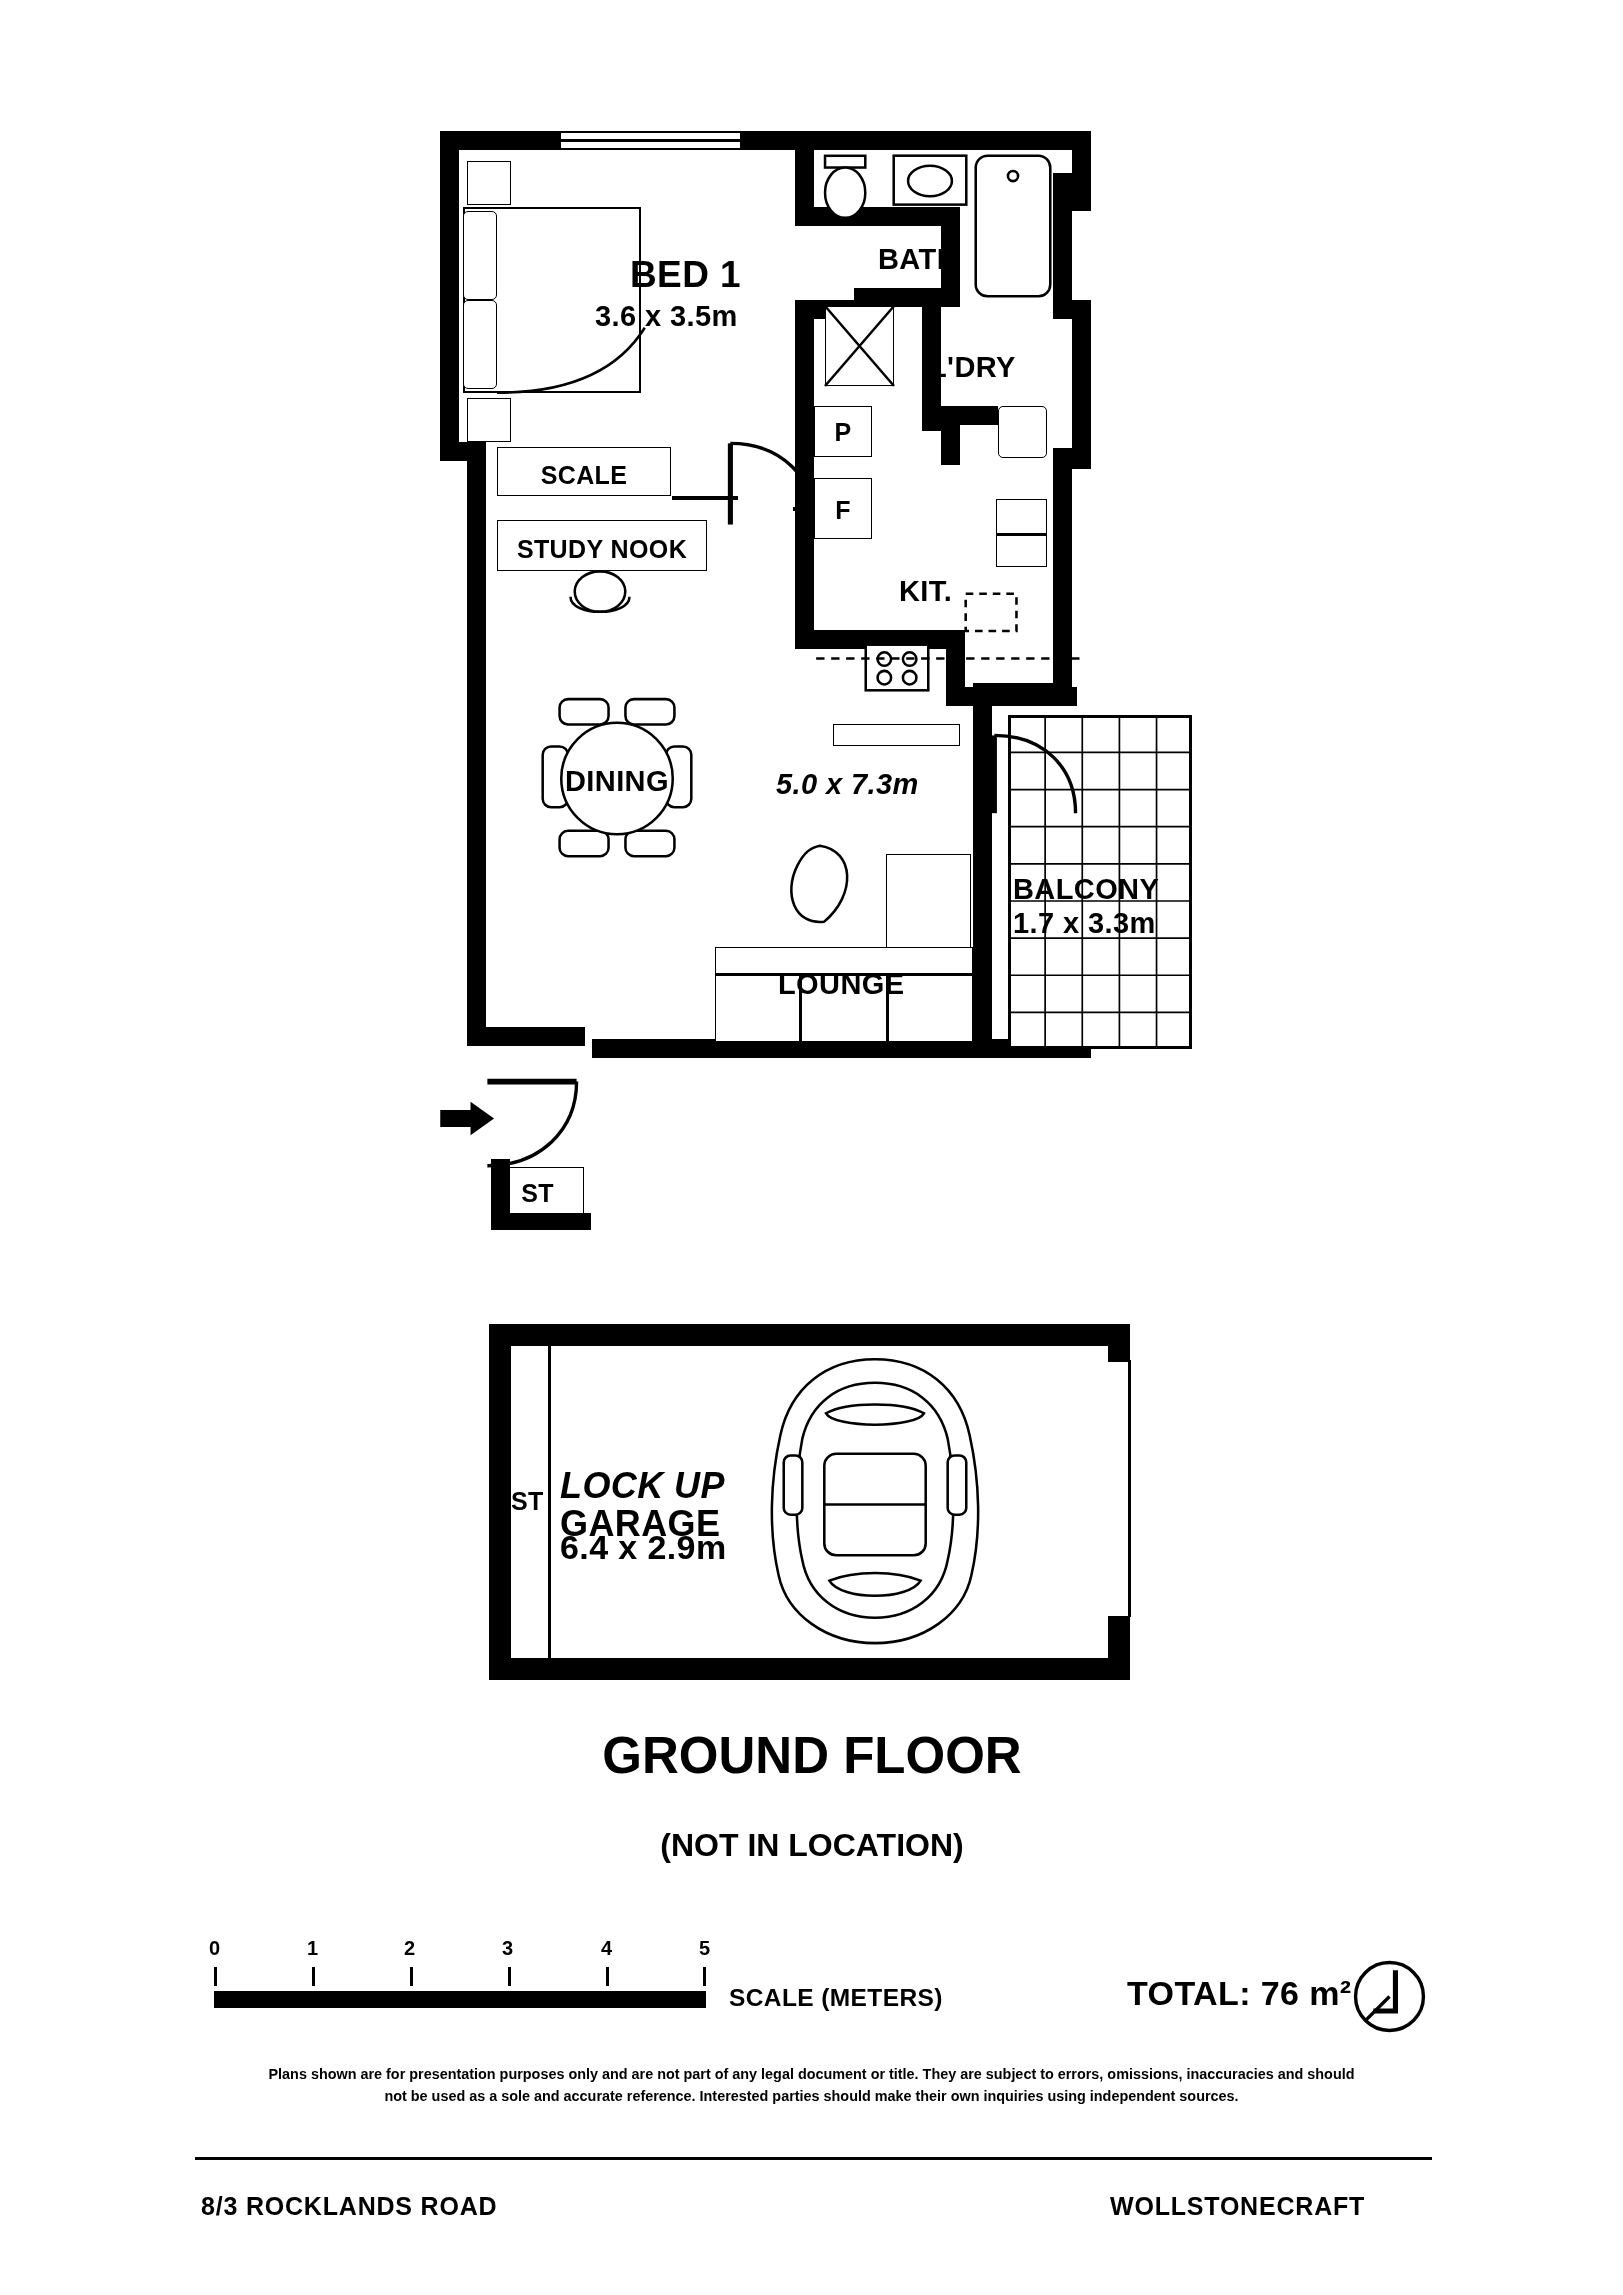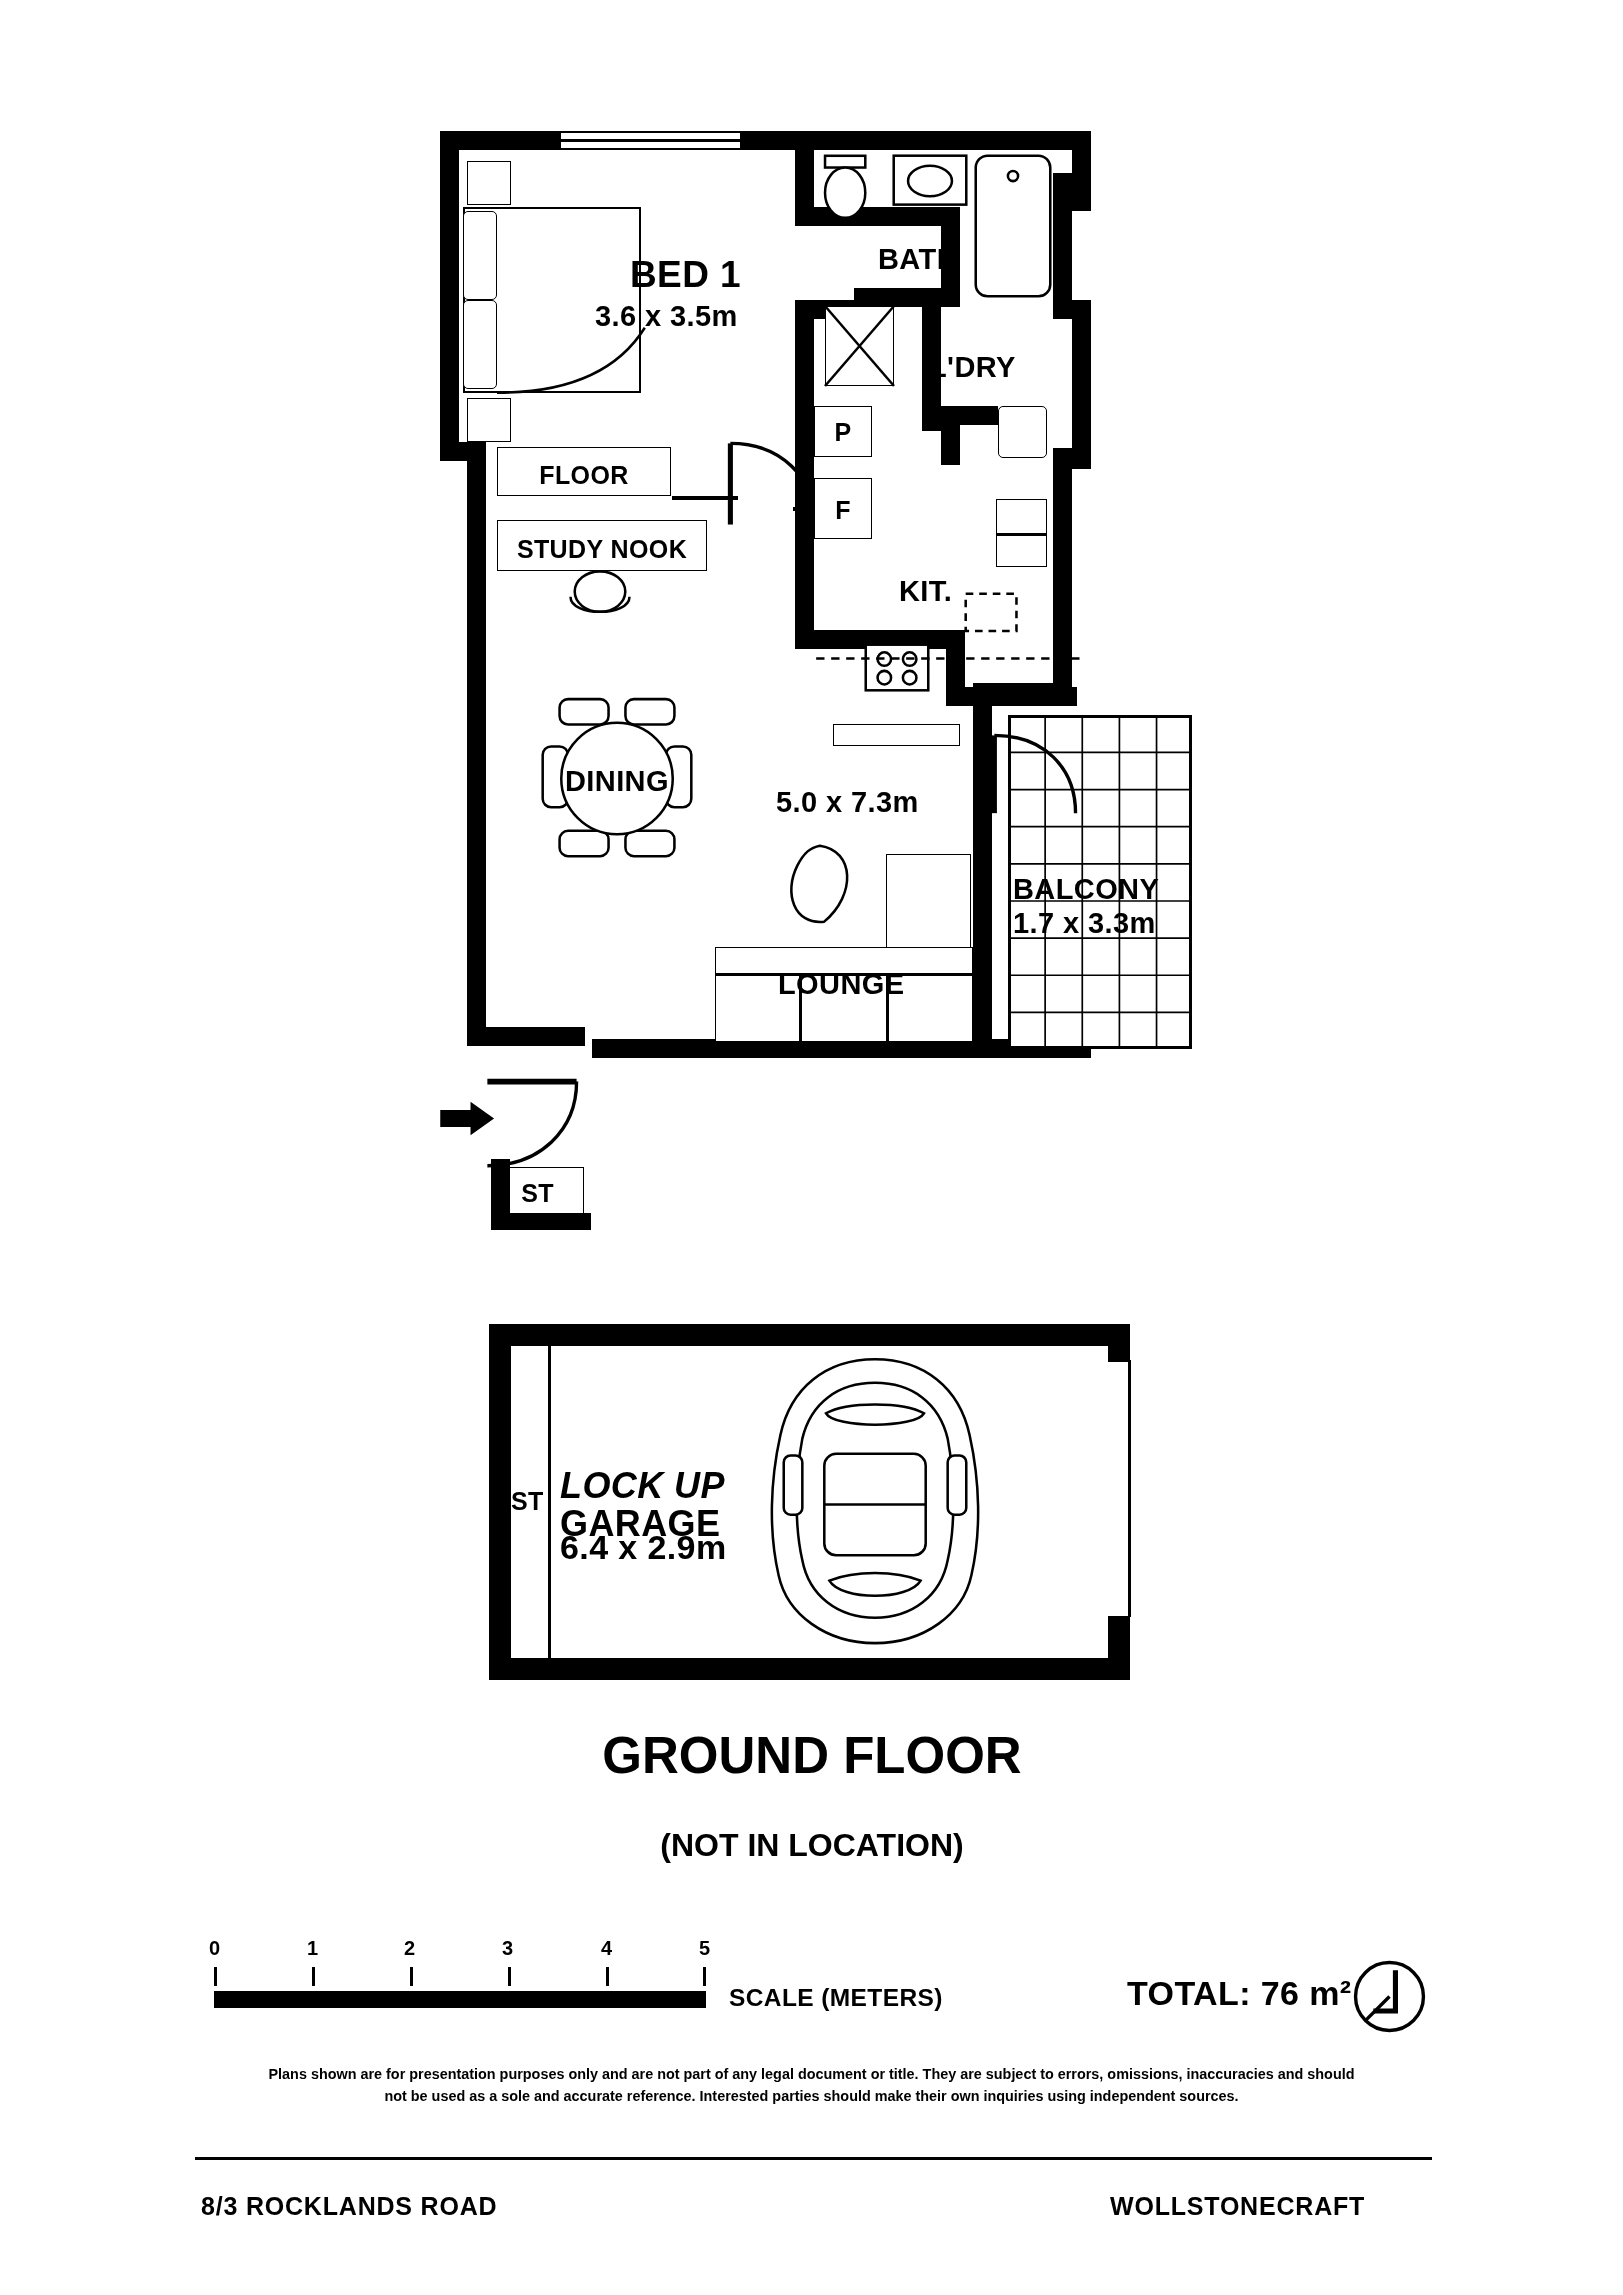--- a/index.html
+++ b/index.html
@@ -138,21 +138,21 @@
 
     <div class="lbl lbl-xl" style="left:630px;top:254px;">
       <span>BED 1</span>
     </div>
     <div class="lbl lbl-lg" style="left:595px;top:300px;">
       <span>3.6 x 3.5m</span>
     </div>
 
     <div class="boxthin" style="left:497px;top:447px;width:174px;height:49px;"></div>
     <div class="lbl lbl-md center" style="left:497px;top:461px;width:174px;">
-      <span>FLOOR</span>
+      <span>SCALE</span>
     </div>
 
     <div class="thin" style="left:672px;top:496px;width:66px;height:4.2px;"></div>
 
     <div class="boxthin" style="left:497px;top:520px;width:210px;height:51px;"></div>
     <div class="lbl lbl-md center" style="left:497px;top:535px;width:210px;">
       <span>STUDY NOOK</span>
     </div>
 
     <svg class="abs" style="left:562px;top:568px;" width="76" height="59" viewBox="0 0 90 70">
@@ -223,21 +223,21 @@
       <circle cx="24" cy="41" r="8" fill="none" stroke="#000" stroke-width="3"></circle>
       <circle cx="54" cy="41" r="8" fill="none" stroke="#000" stroke-width="3"></circle>
     </svg>
 
     <svg class="abs" style="left:814px;top:656px;" width="271" height="5" viewBox="0 0 320 6">
       <line x1="0" y1="3" x2="320" y2="3" stroke="#000" stroke-width="3" stroke-dasharray="10 8"></line>
     </svg>
 
     <div class="boxthin" style="left:833px;top:724px;width:127px;height:22px;"></div>
 
-    <div class="lbl lbl-lg" style="left:776px;top:786px;">
+    <div class="lbl lbl-lg" style="left:776px;top:768px;font-style:italic;">
       <span>5.0 x 7.3m</span>
     </div>
 
     <svg class="abs" style="left:541px;top:694px;" width="152" height="169" viewBox="0 0 180 200">
       <rect x="22" y="6" width="58" height="30" rx="10" fill="#fff" stroke="#000" stroke-width="3"></rect>
       <rect x="100" y="6" width="58" height="30" rx="10" fill="#fff" stroke="#000" stroke-width="3"></rect>
       <rect x="22" y="162" width="58" height="30" rx="10" fill="#fff" stroke="#000" stroke-width="3"></rect>
       <rect x="100" y="162" width="58" height="30" rx="10" fill="#fff" stroke="#000" stroke-width="3"></rect>
       <rect x="2" y="62" width="30" height="72" rx="10" fill="#fff" stroke="#000" stroke-width="3"></rect>
       <rect x="148" y="62" width="30" height="72" rx="10" fill="#fff" stroke="#000" stroke-width="3"></rect>

